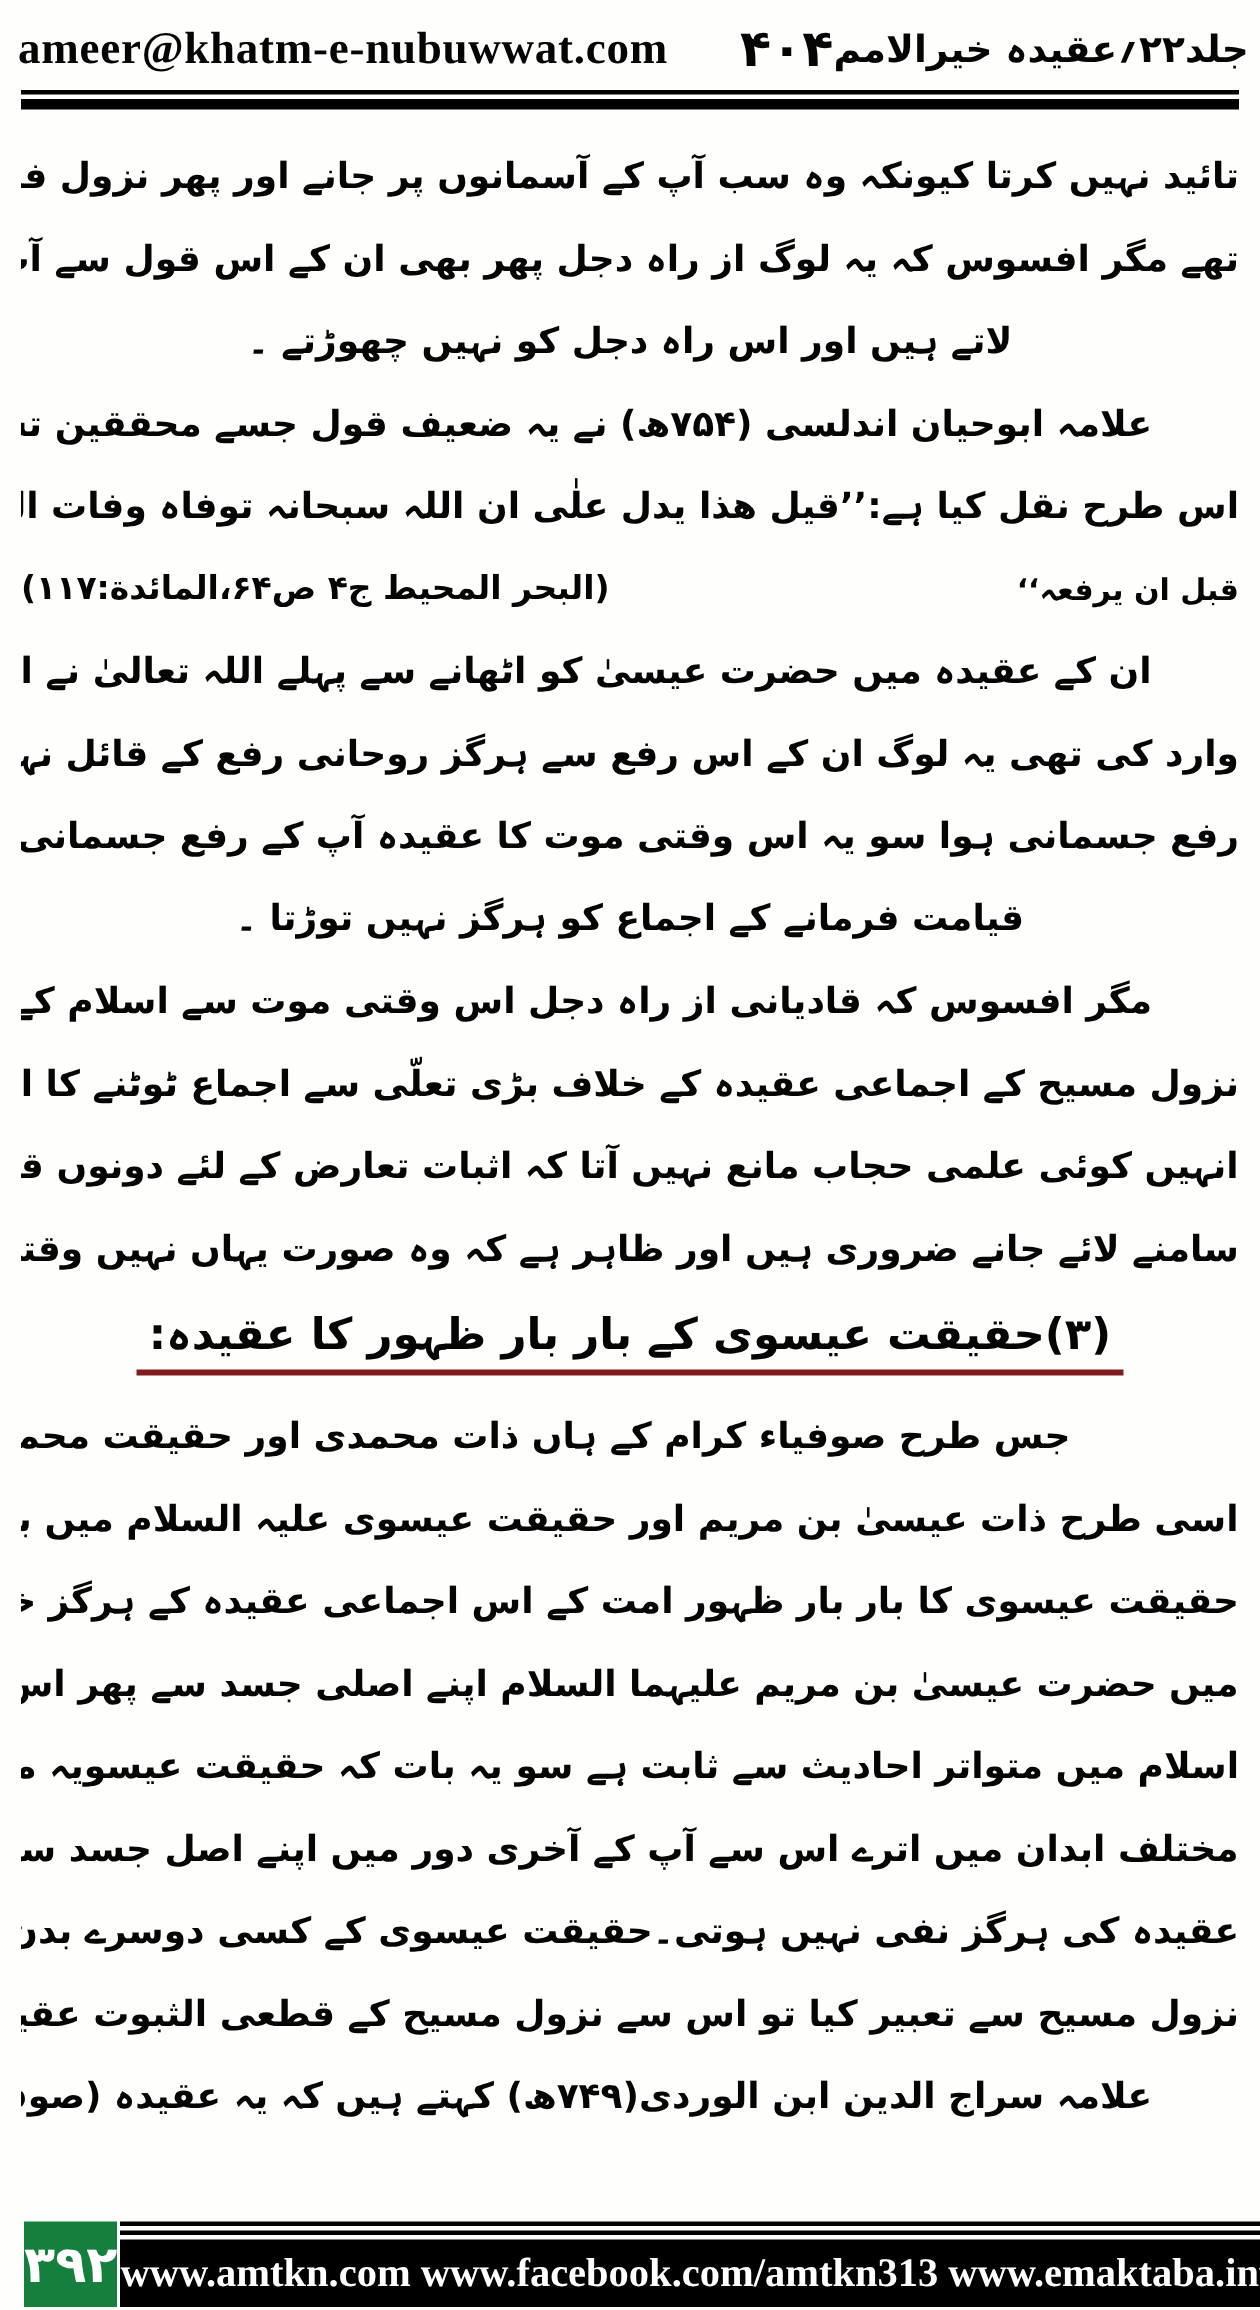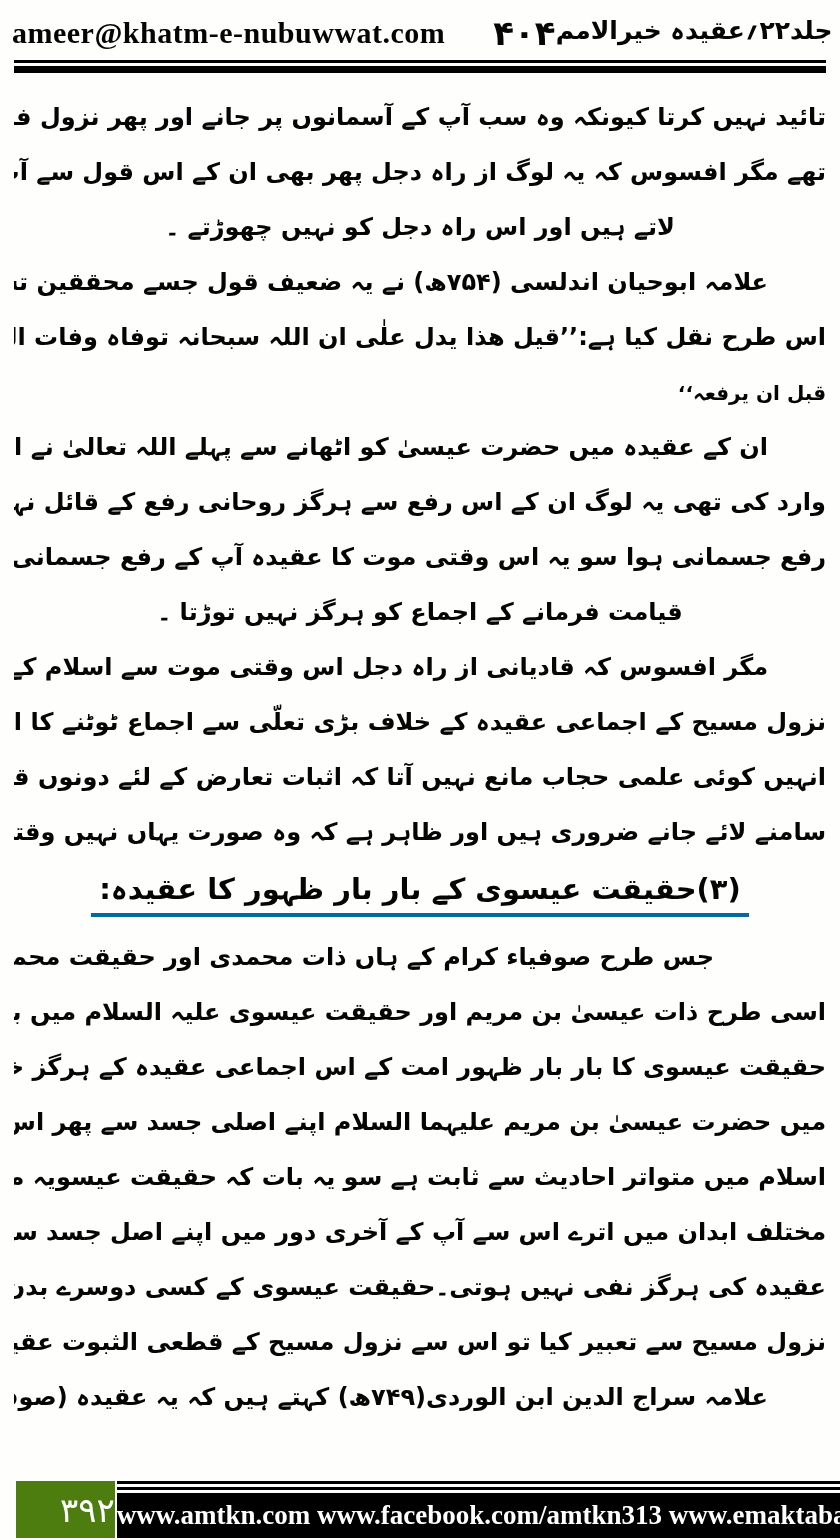--- a/index.html
+++ b/index.html
@@ -2,21 +2,21 @@
 <html lang="ur"><head>
 <meta charset="utf-8">
 <style>
   html,body { margin:0; padding:0; background:#e8e8e4; }
   .page {
     position:relative; width:840px; height:1540px; margin:0 auto;
     background:#fefefc; color:#050505; overflow:hidden;
     font-family:"DejaVu Sans", sans-serif;
   }
   
-  .header { display:flex; align-items:flex-start; padding:16px 28px 0 12px; }
+  .header { display:flex; align-items:center; padding:16px 28px 0 12px; }
   .email {
     font-family:"Liberation Serif", serif; font-weight:bold;
     font-size:30px; letter-spacing:.5px; white-space:nowrap;
   }
   .hnum { direction:rtl; font-size:34px; font-weight:bold; margin-left:48px; line-height:1; }
   .htitle { margin-left:auto; direction:rtl; font-size:25px; font-weight:bold; white-space:nowrap; padding-bottom:2px; }
   .rule { margin:10px 14px 0 14px; }
   .rule .thin  { height:3px; background:#000; margin-bottom:3px; }
   .rule .thick { height:7px; background:#000; }
   
@@ -27,27 +27,27 @@
   }
   .just   { text-align:justify; text-align-last:justify; }
   .center { text-align:left; text-align-last:center; }
   .ind    { text-indent:58px; }
   .ind-lg { text-indent:112px; }
   .refrow { display:flex; justify-content:space-between; align-items:center;
             height:55px; font-size:24px; font-weight:bold; }
   .refrow .quote-end { font-size:20px; }
   .refrow .ref { font-size:22px; direction:rtl; }
   .heading { height:70px; line-height:58px; text-align:center; text-align-last:center; font-size:29px; font-weight:bold; }
-  .heading span { border-bottom:4px solid #0369a1; padding:0 8px 7px 8px; }
+  .heading span { border-bottom:4px solid #7f1d1d; padding:0 8px 7px 8px; }
   
   .footer { position:absolute; left:16px; right:0; bottom:2px; height:57px;
             display:flex; direction:ltr; }
   .pagebox {
-    width:86px; background:#4d7c0f; color:#fff; display:flex; align-items:center;
-    justify-content:center; font-size:34px; font-weight:normal; direction:rtl; line-height:1;padding-left:44px;
+    width:86px; background:#15803d; color:#fff; display:flex; align-items:center;
+    justify-content:center; font-size:34px; font-weight:bold; direction:rtl; line-height:1;
   }
   .fright { flex:1; display:flex; flex-direction:column; margin-left:2px; }
   .fline { height:3px; background:#000; margin-bottom:3px; }
   .fbar {
     flex:1; background:#000; color:#fff; display:flex; align-items:center; justify-content:center;
     font-family:"Liberation Serif", serif; font-weight:bold; font-size:27px; white-space:nowrap;
   }
 </style>
 </head>
 <body>
@@ -70,20 +70,21 @@
       <div class="line just">تائید نہیں کرتا کیونکہ وہ سب آپ کے آسمانوں پر جانے اور پھر نزول فرمانے کا عقیدہ رکھتے</div>
       <div class="line just">تھے مگر افسوس کہ یہ لوگ از راہ دجل پھر بھی ان کے اس قول سے آپ کی حقیقی موت پر دلیل</div>
       <div class="line center">لاتے ہیں اور اس راہ دجل کو نہیں چھوڑتے ۔</div>
     </div>
 
     <div>
       <div class="line just ind">علامہ ابوحیان اندلسی (۷۵۴ھ) نے یہ ضعیف قول جسے محققین تسلیم نہیں کرتے</div>
       <div class="line just">اس طرح نقل کیا ہے:’’قیل ھذا یدل علٰی ان اللہ سبحانہ توفاہ وفات الموت</div>
       <div class="refrow">
         <span class="quote-end">قبل ان یرفعہ‘‘</span>
+        <span class="ref">(البحر المحیط ج۴ ص۶۴،المائدة:۱۱۷)</span>
       </div>
     </div>
 
     <div>
       <div class="line just ind">ان کے عقیدہ میں حضرت عیسیٰ کو اٹھانے سے پہلے اللہ تعالیٰ نے ان پر یہ وقتی موت</div>
       <div class="line just">وارد کی تھی یہ لوگ ان کے اس رفع سے ہرگز روحانی رفع کے قائل نہیں ان کے ہاں بھی آپ کا</div>
       <div class="line just">رفع جسمانی ہوا سو یہ اس وقتی موت کا عقیدہ آپ کے رفع جسمانی اور پھر اپنے اصل جسد سے</div>
       <div class="line center">قیامت فرمانے کے اجماع کو ہرگز نہیں توڑتا ۔</div>
     </div>
 

